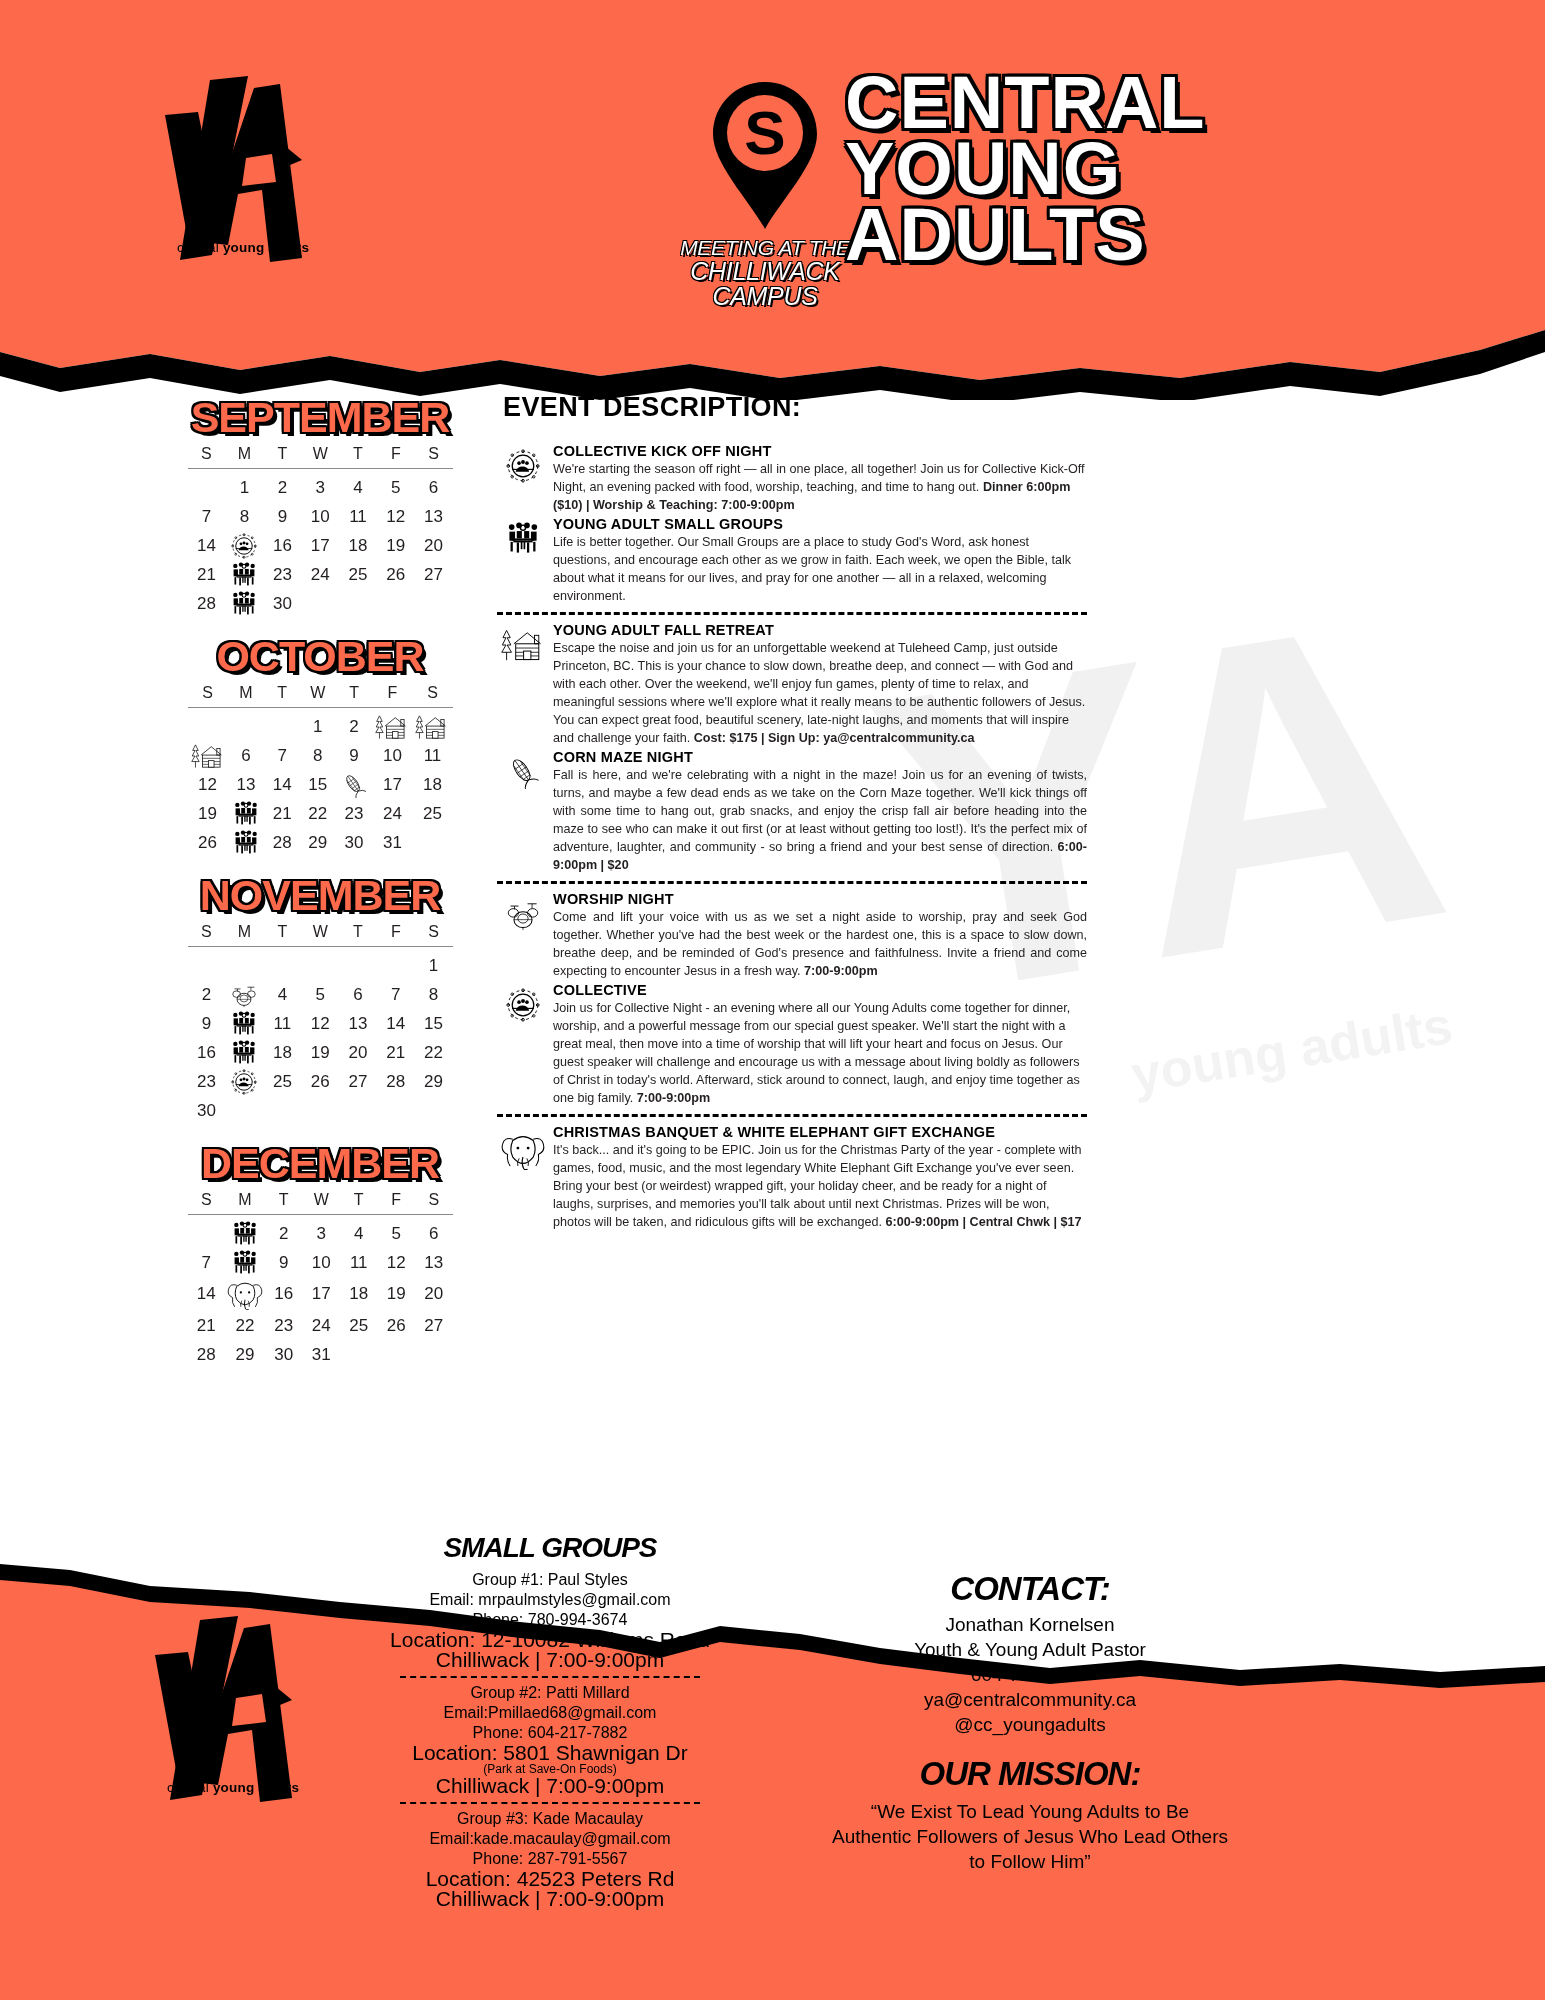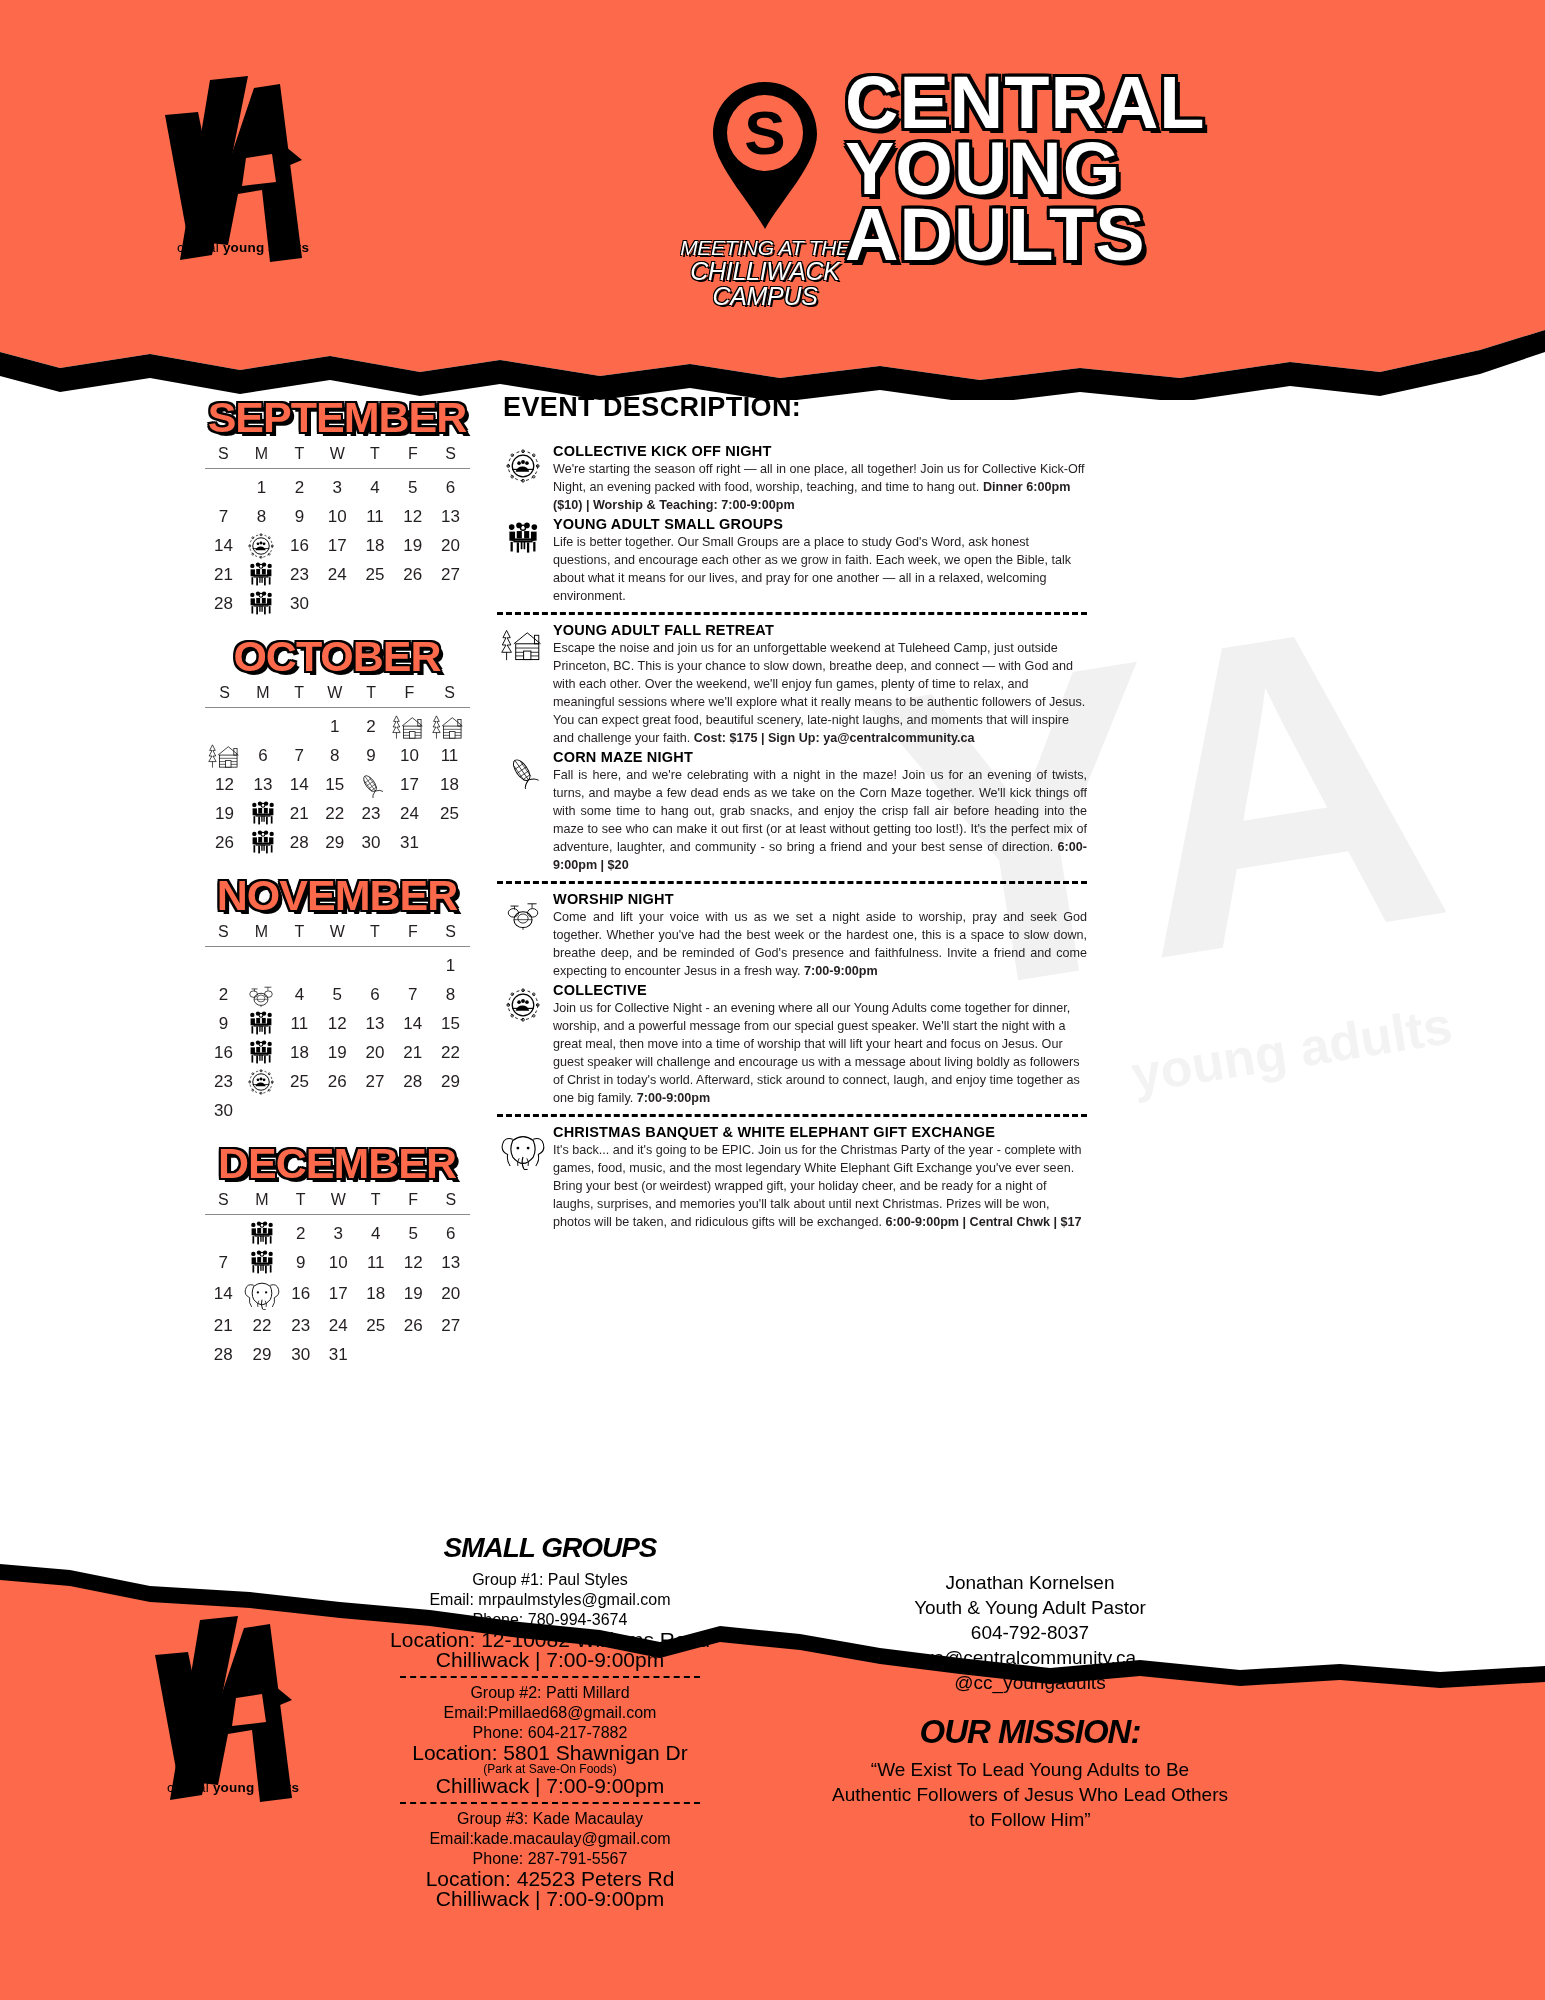--- a/index.html
+++ b/index.html
@@ -30,21 +30,21 @@
   .bigtitle div{
     font-family:"Liberation Sans",sans-serif;font-weight:bold;font-size:74px;line-height:66px;
     color:#fff;letter-spacing:1px;
     text-shadow:
       5px 5px 0 #000,
       -3px -3px 0 #000, 3px -3px 0 #000, -3px 3px 0 #000, 3px 3px 0 #000,
       0px -3px 0 #000, 0px 3px 0 #000, -3px 0px 0 #000, 3px 0px 0 #000;
   }
 
   
-  .cal-col{position:absolute;left:192px;top:395px;width:290px;}
+  .cal-col{position:absolute;left:175px;top:395px;width:290px;}
   .cal{margin-bottom:16px;}
   .cal-title{
     text-align:center;font-family:"Liberation Sans",sans-serif;font-weight:bold;
     font-size:43px;line-height:44px;letter-spacing:-1px;color:#FC6A4B;
     text-shadow:4px 4px 0 #000,-2px -2px 0 #000,2px -2px 0 #000,-2px 2px 0 #000,
       2px 2px 0 #000,0 -2px 0 #000,0 2px 0 #000,-2px 0 0 #000,2px 0 0 #000;
     margin-bottom:4px;
   }
   table.cg{border-collapse:collapse;width:265px;margin:0 auto;}
   table.cg th{font-weight:400;font-size:16px;color:#231f20;padding:2px 0 5px;text-align:center;width:37px;}
@@ -888,20 +888,21 @@
           <b>Group #3:  Kade Macaulay</b>
           <b>Email:kade.macaulay@gmail.com</b>
           <b>Phone: 287-791-5567</b>
           <span class="lt">Location:  42523 Peters Rd</span>
           <span class="lt">Chilliwack | 7:00-9:00pm</span>
         </div>
       </div>
   </div>
 
   <div class="ct">
+    <div class="ct-h">CONTACT:</div>
     <span class="lt">Jonathan Kornelsen</span>
     <span class="lt">Youth &amp; Young Adult Pastor</span>
     <span class="lt">604-792-8037</span>
     <span class="lt">ya@centralcommunity.ca</span>
     <span class="lt">@cc_youngadults</span>
 
     <div class="ms-h">OUR MISSION:</div>
     <div class="ms-t">“We Exist To Lead Young Adults to Be Authentic Followers of Jesus Who Lead Others to Follow Him”</div>
   </div>
 

